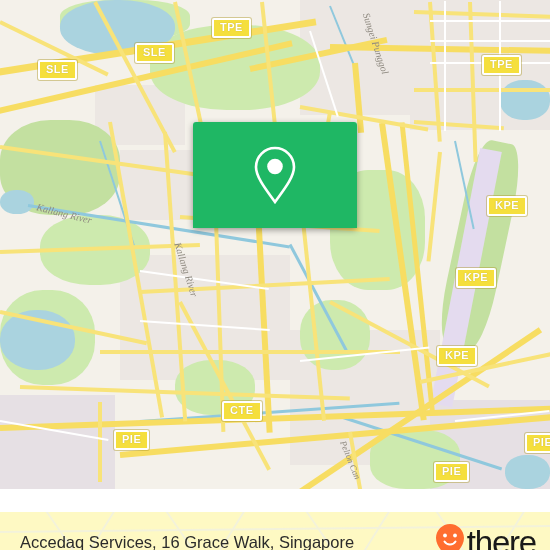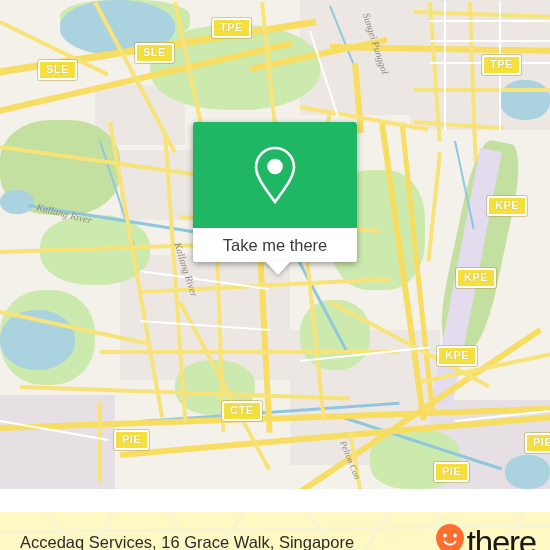--- a/index.html
+++ b/index.html
@@ -232,24 +232,20 @@
       <div class="shield" style="left:525px;top:433px;">PIE</div>
     </div>
 
 
     <div id="popup">
       <div id="popup-top">
         <svg width="46" height="60" viewBox="0 0 46 60">
           <path d="M23 3 C12.5 3 4 11.5 4 22 C4 33 16 47 23 57 C30 47 42 33 42 22 C42 11.5 33.5 3 23 3 Z" fill="none" stroke="#ffffff" stroke-width="2.6"></path>
           <circle cx="23" cy="21.5" r="7.8" fill="#ffffff"></circle>
         </svg>
-      </div>
-      <div id="popup-bottom">
-        <span id="popup-label">Take me there</span>
-        <div id="popup-tail"></div>
       </div>
     </div>
   </div>
 
   <div id="footer">
     <svg id="footer-wm" viewBox="0 0 550 61" preserveAspectRatio="none">
       <g stroke="#e9edf2" stroke-width="2" fill="none">
         <path d="M40 -10 L95 70"></path>
           <path d="M120 -10 L70 70"></path>
         <path d="M160 -10 L215 70"></path>

